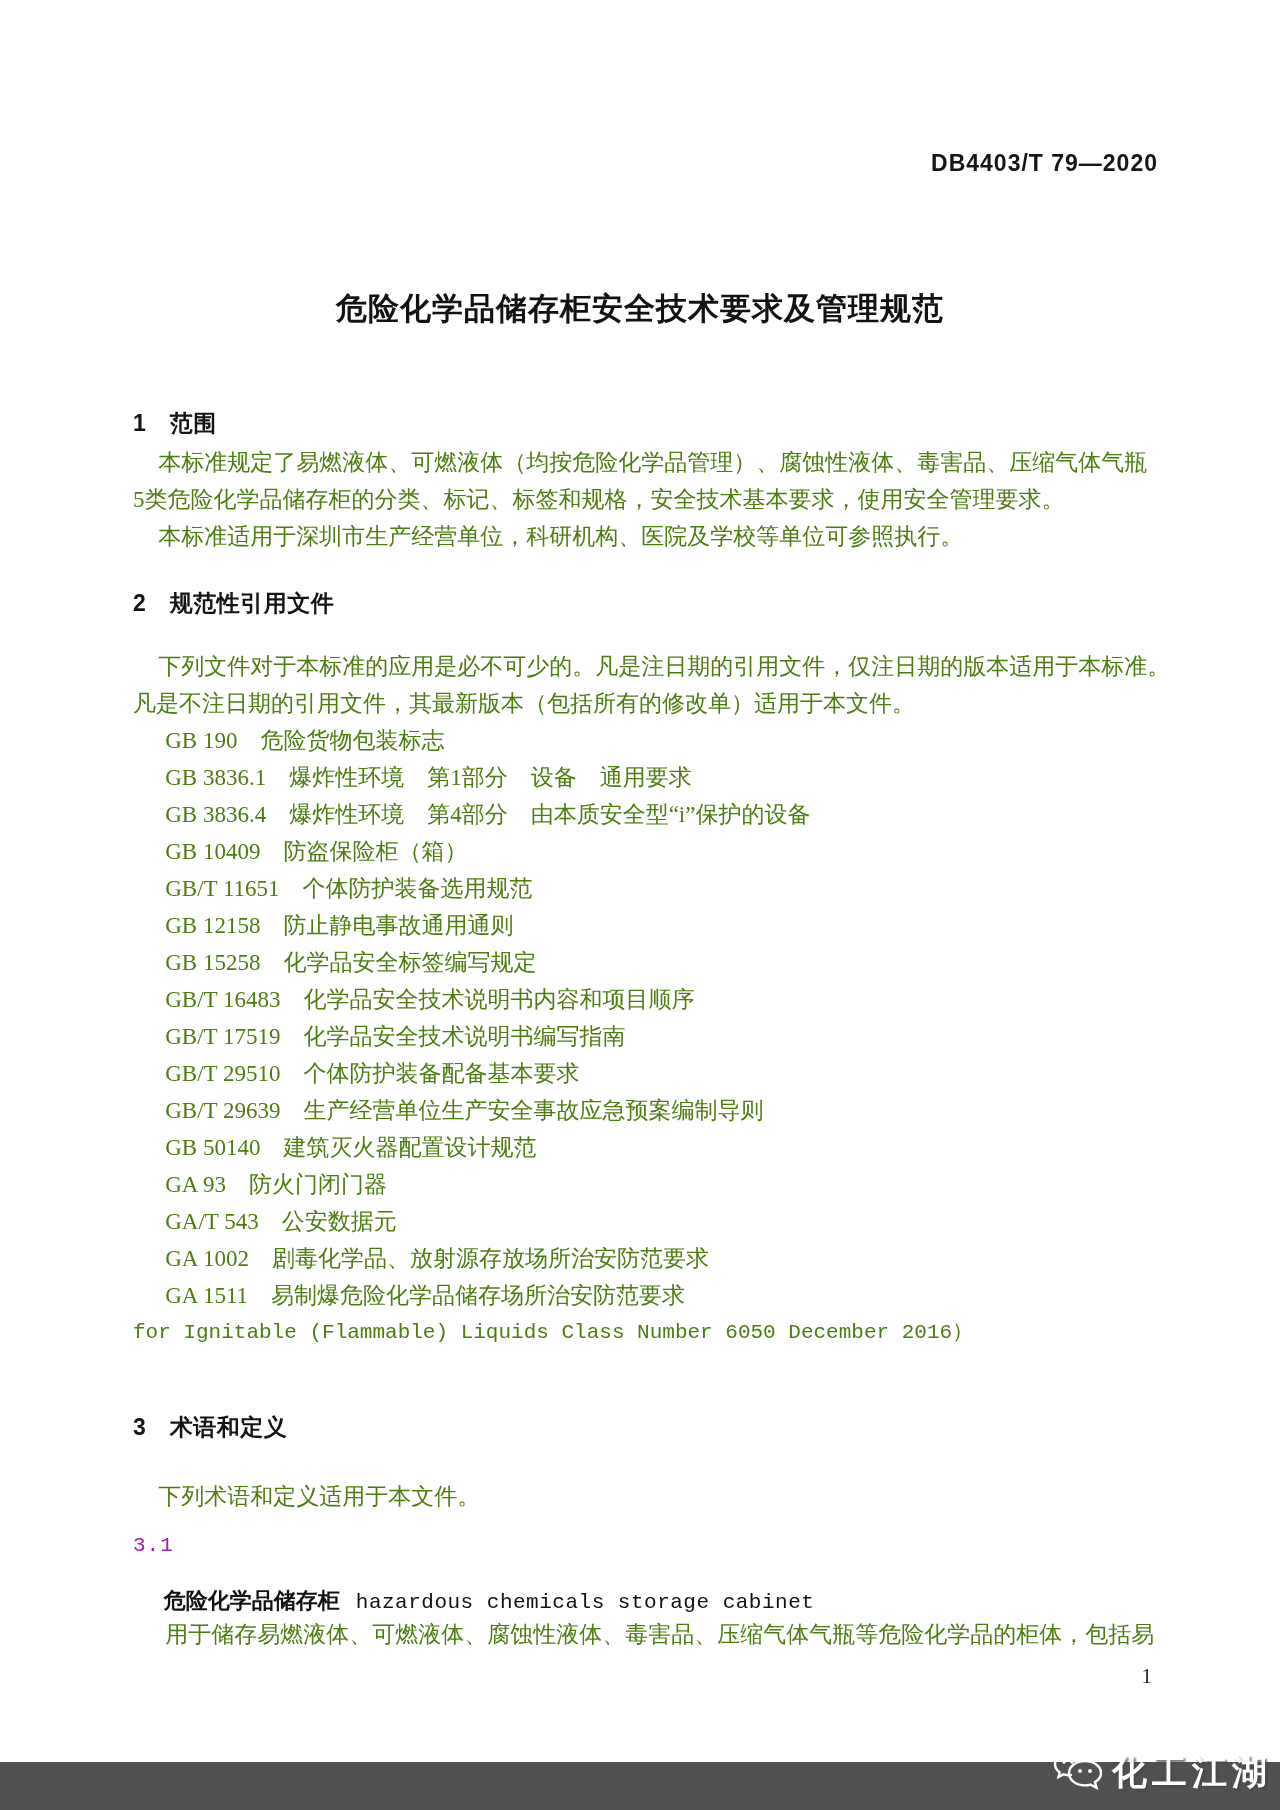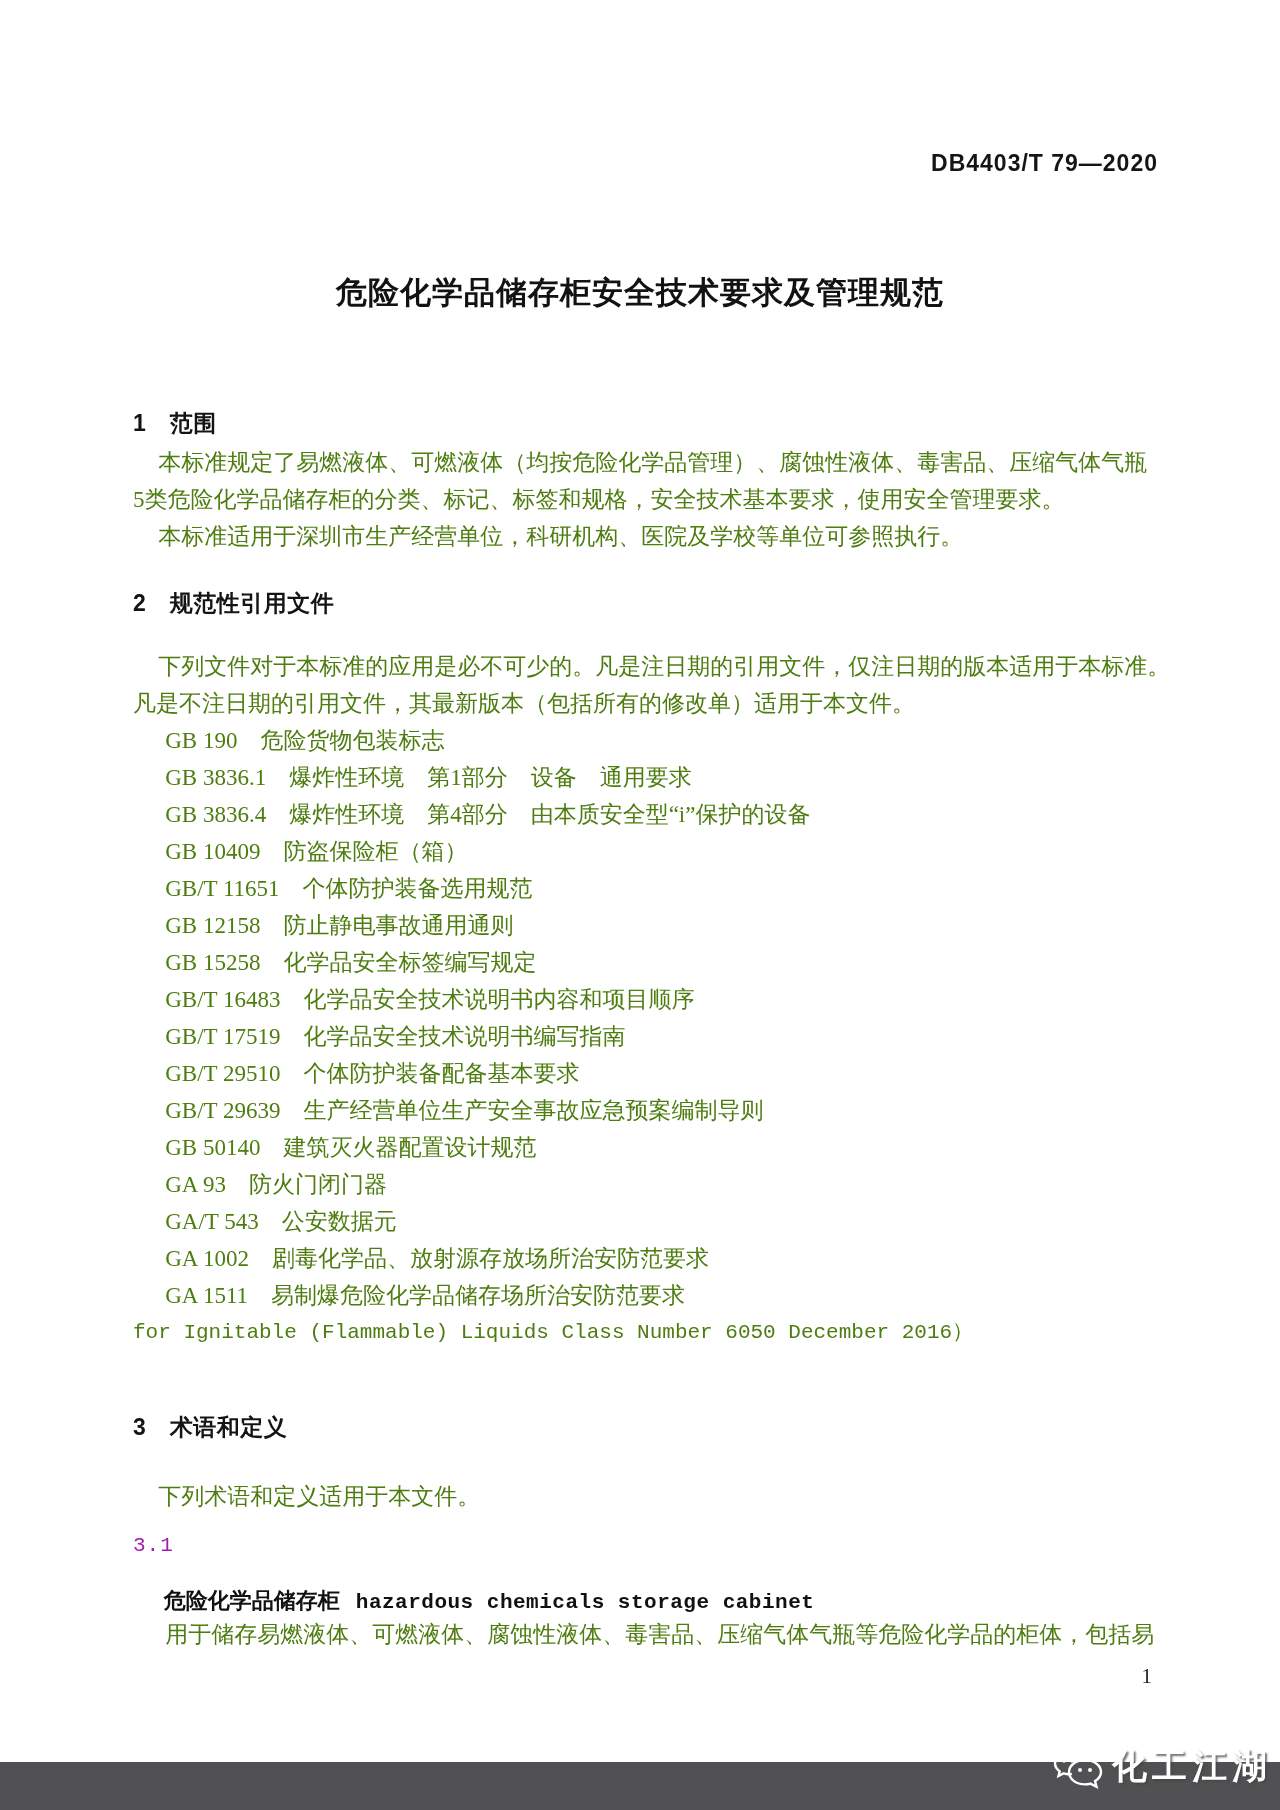--- a/index.html
+++ b/index.html
@@ -9,21 +9,21 @@
     overflow:hidden;
   }
   
   .doc-code{
     position:absolute;top:150px;right:122px;
     font-family:Liberation Sans, sans-serif;
     font-weight:600;font-size:23px;letter-spacing:1px;color:#151515;
   }
   
   .doc-title{
-    position:absolute;top:272px;left:0;right:0;margin:0;
+    position:absolute;top:272px;left:0;right:0;margin:16px;
     text-align:center;
     font-family:"Liberation Sans","DejaVu Sans",sans-serif;
     font-weight:700;font-size:31px;letter-spacing:1px;color:#121212;
   }
   
   .sec-h{
     position:absolute;left:133px;
     font-family:"Liberation Sans","DejaVu Sans",sans-serif;
     font-weight:700;font-size:23px;color:#141414;letter-spacing:.5px;
   }
@@ -40,33 +40,33 @@
     font-family:Liberation Mono, monospace;
     font-size:21px;color:#a21caf;letter-spacing:1px;
   }
   .term-line{
     position:absolute;left:133px;top:1586px;width:1021px;
     font-family:"Liberation Sans","DejaVu Sans",sans-serif;
     font-weight:700;font-size:22px;color:#111;text-indent:1.4em;white-space:nowrap;
   }
   .term-en{
     margin-left:16px;font-family:"Liberation Mono","DejaVu Sans Mono",monospace;
-    font-weight:700;font-size:21px;letter-spacing:.5px;text-indent:0;
+    font-weight:400;font-size:21px;letter-spacing:.5px;text-indent:0;
   }
   .page-num{
     position:absolute;top:1664px;right:128px;
     font-size:21px;color:#222;
   }
   
   .footer-band{
     position:absolute;left:0;right:0;bottom:0;height:48px;background:#515154;
   }
   .watermark{
     position:absolute;top:1748px;right:8px;height:46px;
-    display:flex;align-items:flex-start;gap:8px;
+    display:flex;align-items:center;gap:8px;
   }
   .wm-icon{display:inline-flex;align-items:center;}
   .wm-text{
     font-family:"Liberation Sans","DejaVu Sans",sans-serif;
     font-weight:700;font-size:35px;letter-spacing:5px;color:#ffffff;
     text-shadow:2px 2px 2px rgba(70,70,70,.75);line-height:1;
   }
 </style>
 </head>
 <body>

